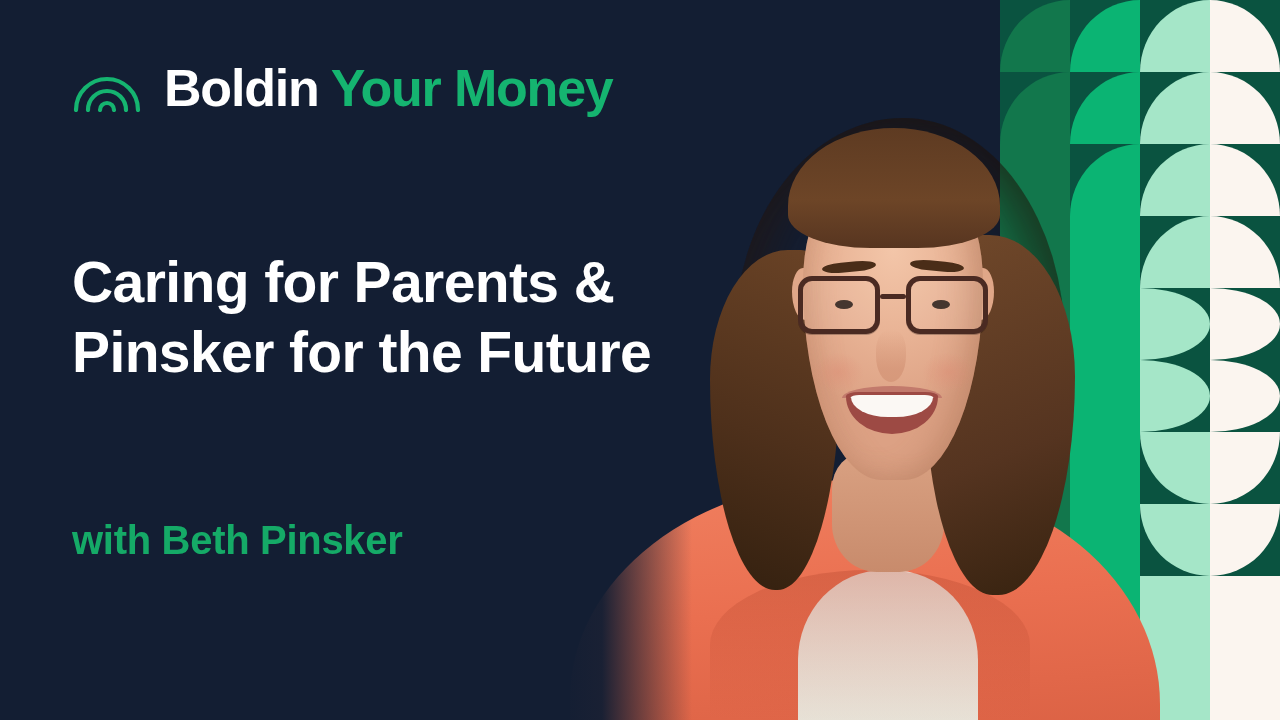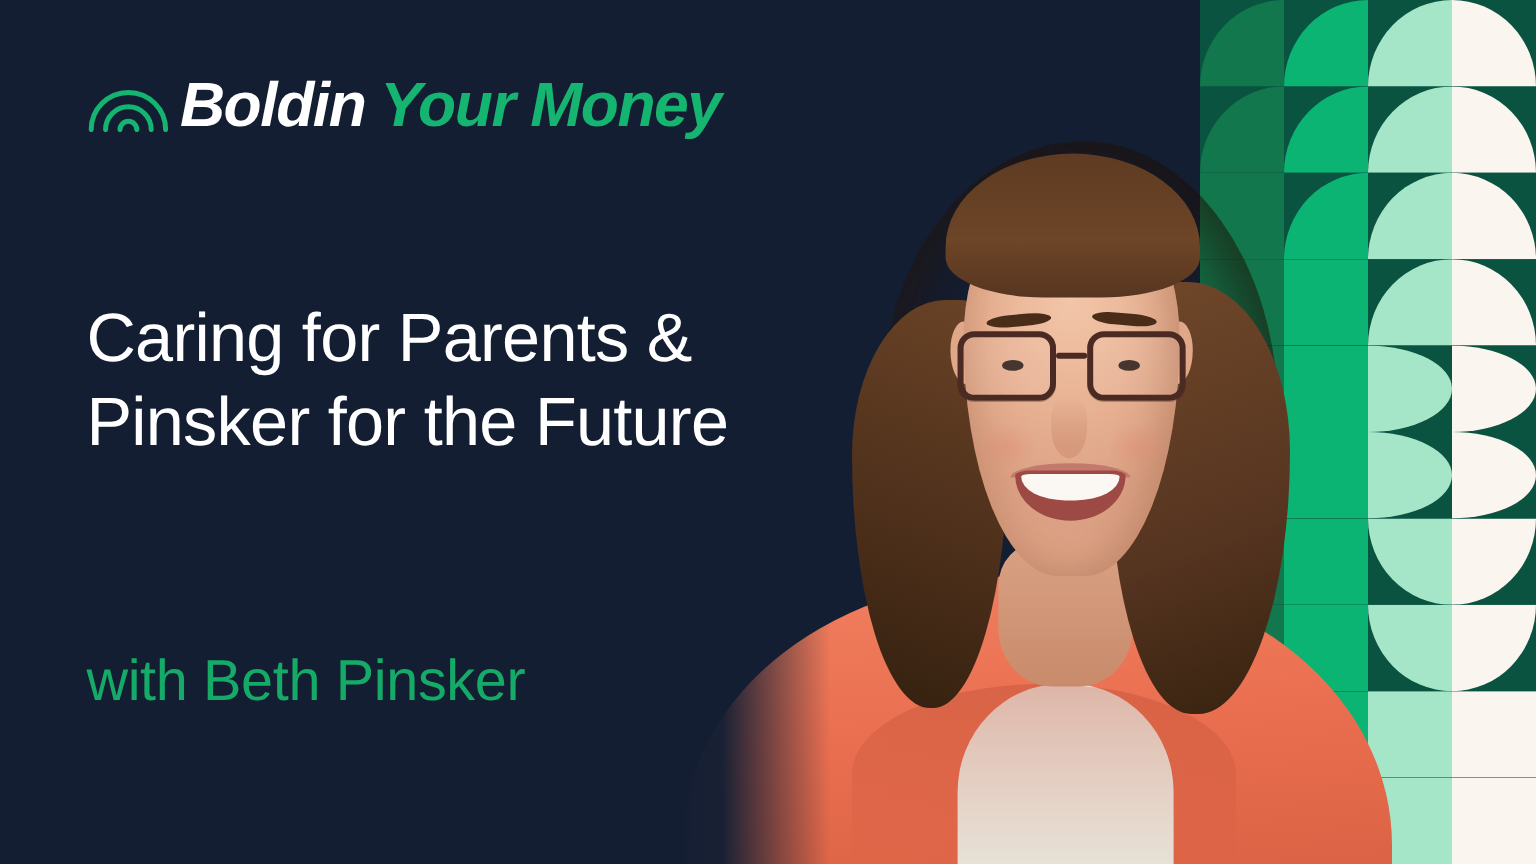--- a/index.html
+++ b/index.html
@@ -203,42 +203,42 @@
   
   .photo-fade{
     position:absolute; inset:0;
     background:linear-gradient(90deg,#131E33 0%,rgba(19,30,51,.97) 7%,rgba(19,30,51,0) 22%);
     pointer-events:none;
   }
 
   
   .logo{
     position:absolute; left:72px; top:62px;
-    display:flex; align-items:flex-start; gap:4px;font-style:italic;
+    display:flex; align-items:center; gap:18px;
   }
   .logo-mark{ width:74px; height:48px; display:block; }
   .logo-text{
     font-size:52px; font-weight:700; letter-spacing:-1.2px;
     line-height:1; white-space:nowrap;
   }
   .logo-text .b{ color:#FFFFFF; }
   .logo-text .y{ color:#15B470; }
 
   .title{
     position:absolute; left:72px; top:248px;
     width:700px;
     color:#FFFFFF;
-    font-size:57px; font-weight:400; line-height:1.22;
+    font-size:57px; font-weight:700; line-height:1.22;
     letter-spacing:-.6px;
   }
 
   .speaker{
-    position:absolute; left:72px; top:540px;
+    position:absolute; left:72px; top:518px;
     color:#15AA67;
-    font-size:48px; font-weight:400; letter-spacing:-.3px;
+    font-size:40px; font-weight:700; letter-spacing:-.3px;
   }
 </style>
 </head>
 <body>
 
 <div class="slide">
 
   <div class="pattern" style="background: rgb(10, 83, 64);">
       <div class="tile qc-br">
         <div class="shape" style="background: rgb(18, 119, 76);"></div>

